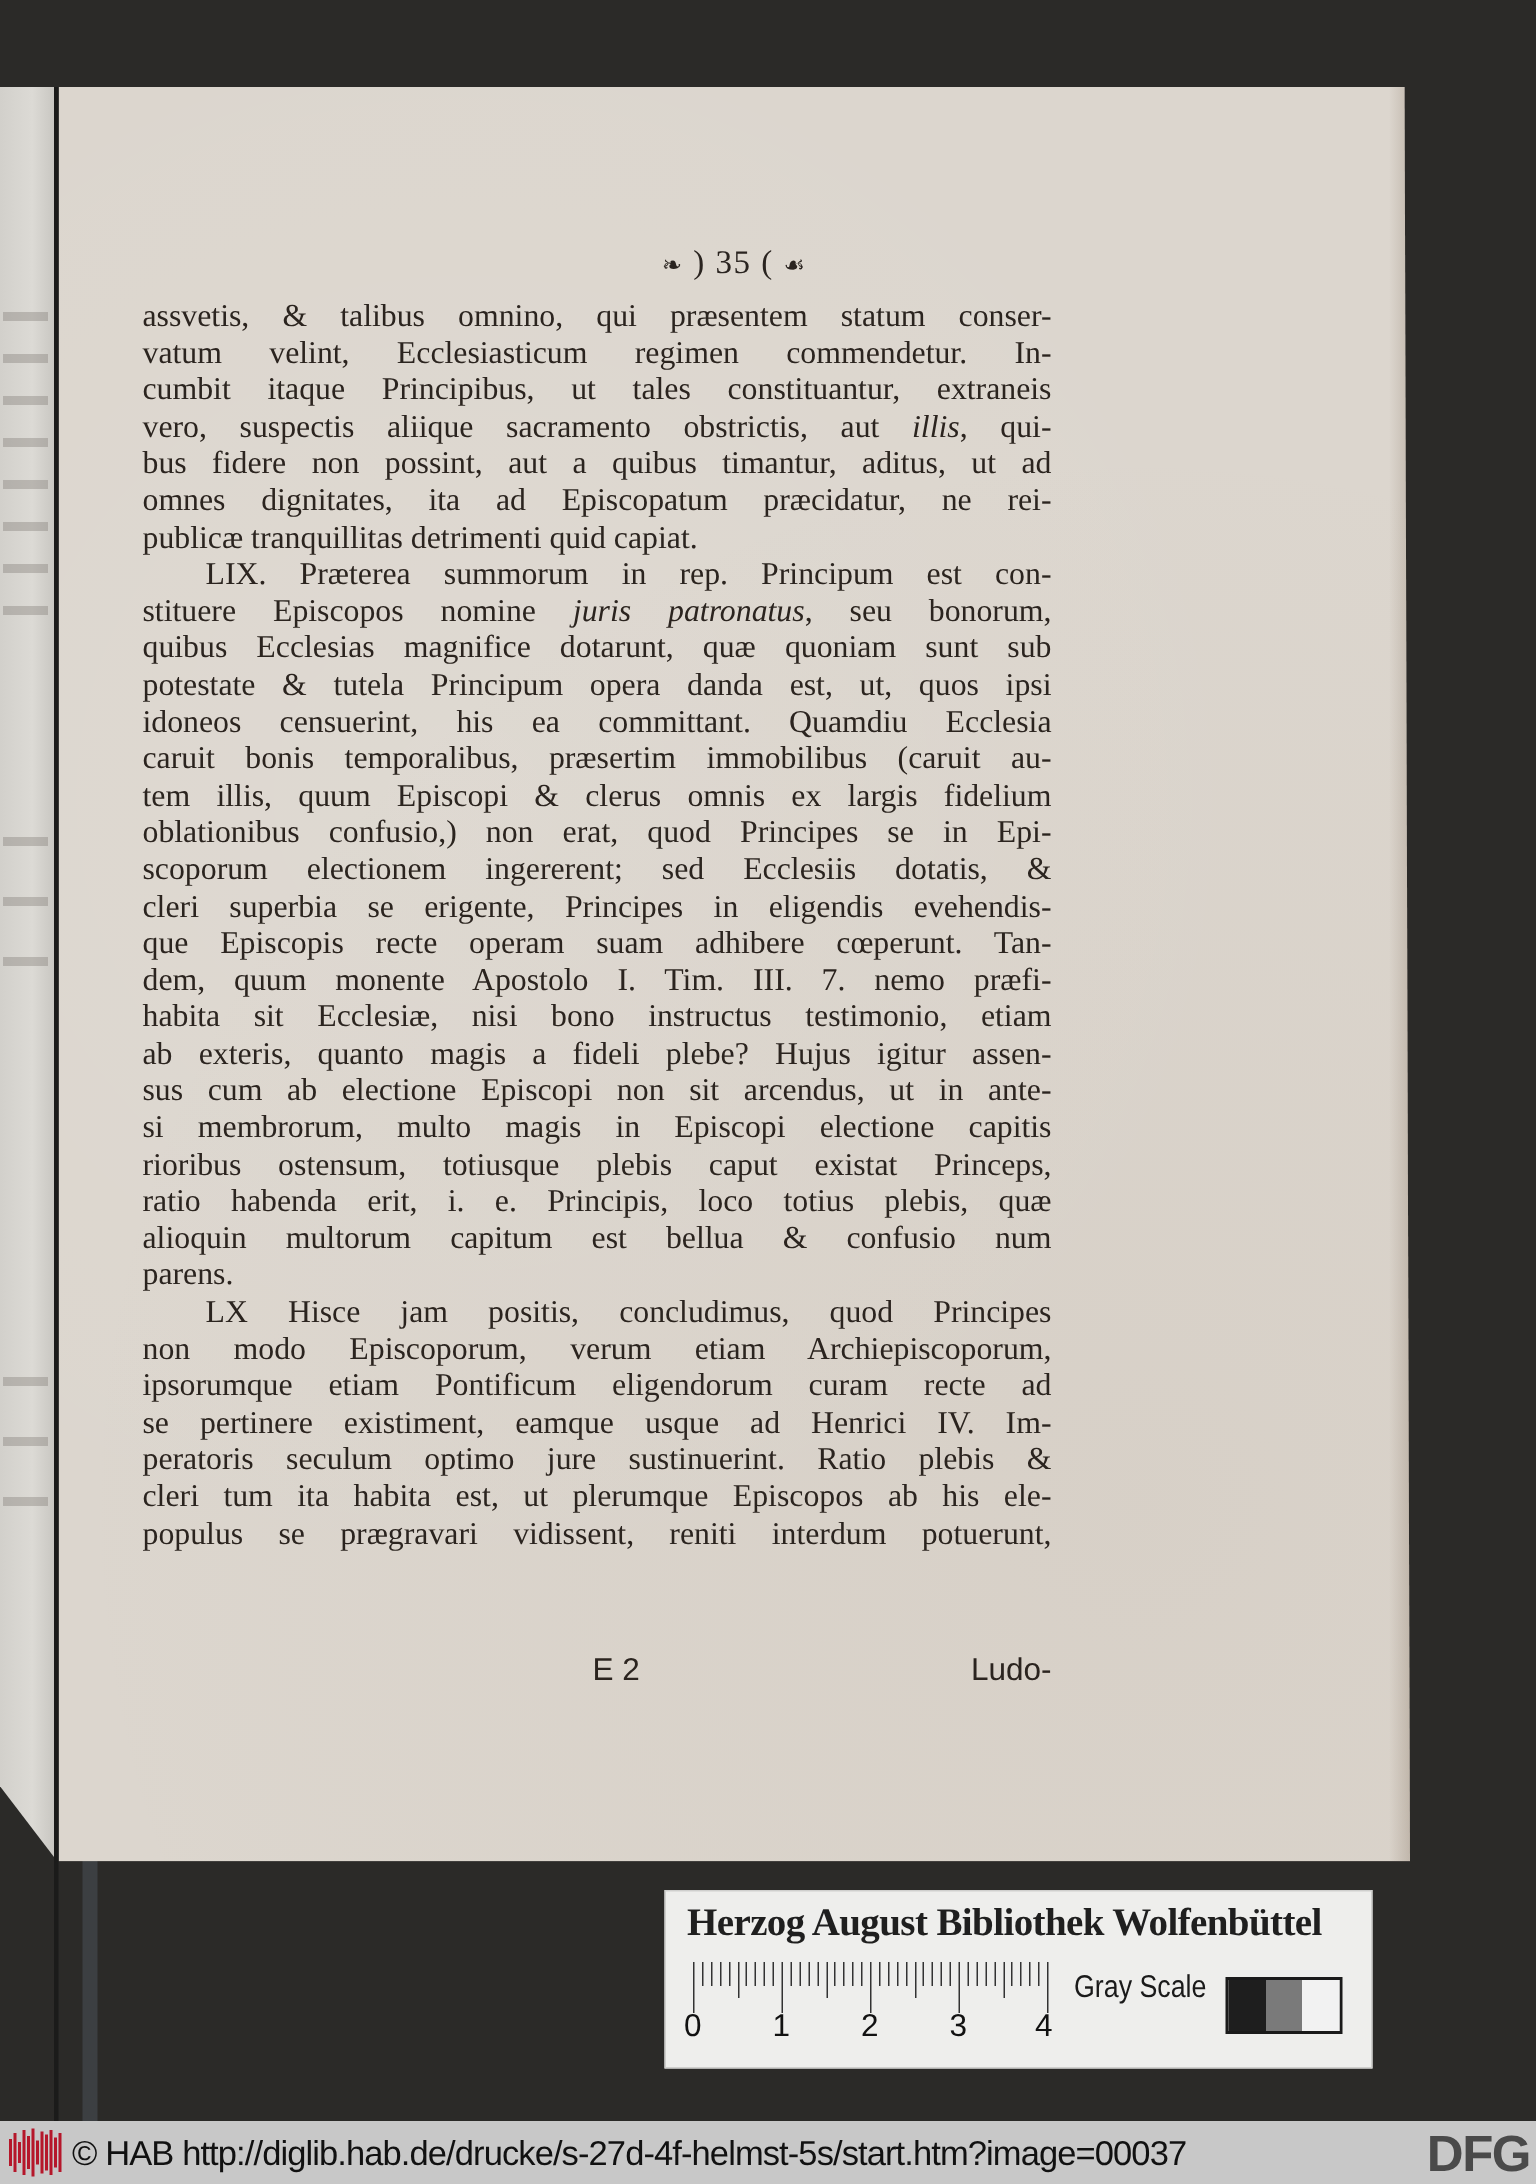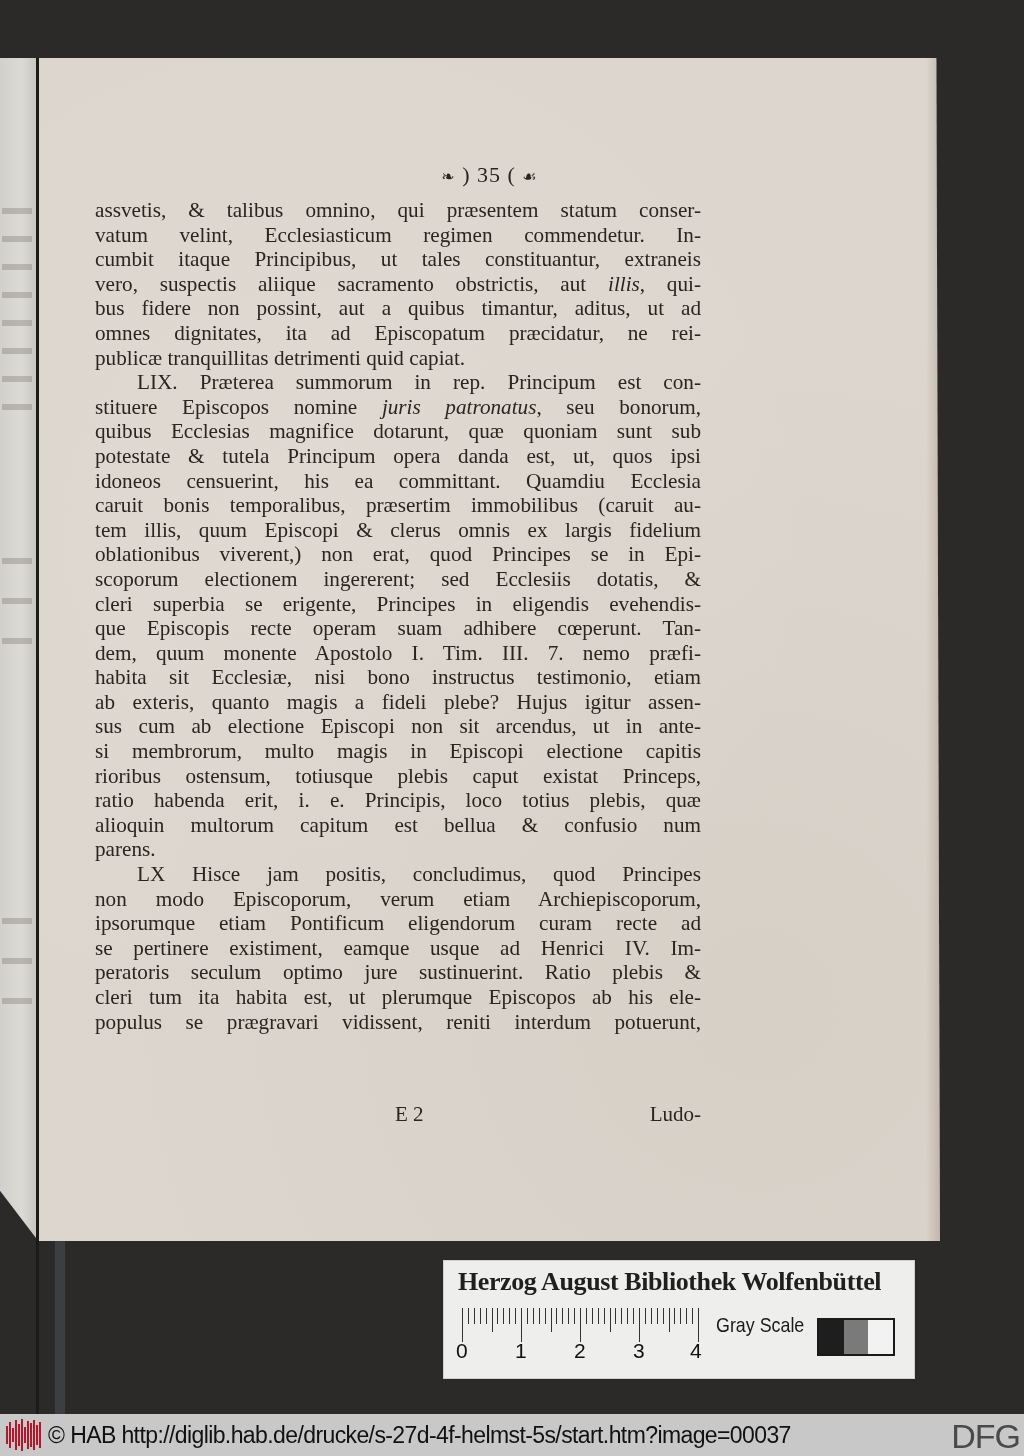--- a/index.html
+++ b/index.html
@@ -55,21 +55,21 @@
     position: absolute; left: 56px; top: 140px; width: 606px;
     font-family: "Liberation Serif", serif;
     font-size: 21.2px; line-height: 24.6px; color: #2b241f;
   }
   .line { display: block; white-space: nowrap; text-align: justify; text-align-last: justify; height: 24.6px; }
   .line.last { text-align-last: left; }
   .line.indent { padding-left: 42px; }
   .line i { font-style: italic; }
   .signature-row {
     position: absolute; left: 56px; top: 1044px; width: 606px; height: 26px;
-    font-family: Liberation Serif, serif; font-size: 21px; color: #2b241f;
+    font-family: Liberation Sans, sans-serif; font-size: 21px; color: #2b241f;
   }
   .signature { position: absolute; left: 300px; }
   .catchword { position: absolute; right: 0; }
 
   
   .hab-card {
     position: absolute; left: 443px; top: 1260px; width: 470px; height: 117px;
     background: #eeeeec; border: 1px solid #cfcfcd;
   }
   .hab-title {
@@ -105,21 +105,21 @@
     position: absolute; left: 6px; top: 5px; width: 38px; height: 32px;
   }
   .hab-logo .bar { position: absolute; bottom: 0; width: 2px; background: #b5172a; }
   .footer-text {
     position: absolute; left: 48px; top: 8px;
     font-family: Liberation Sans, sans-serif; font-size: 23px; color: #111;
     white-space: nowrap; letter-spacing: -0.6px;
   }
   .dfg {
     position: absolute; right: 4px; top: 3px;
-    font-family: "Liberation Sans", sans-serif; font-weight: normal;
+    font-family: "Liberation Sans", sans-serif; font-weight: bold;
     font-size: 34px; color: #4a4a4a; letter-spacing: -1px;
   }
 </style>
 </head>
 <body>
 
 <div class="backdrop"></div>
 
 <div class="left-sliver">
   <div class="ghost" style="top:150px"></div>
@@ -159,21 +159,21 @@
     <span class="line">omnes dignitates, ita ad Episcopatum præcidatur, ne rei-</span>
     <span class="line last">publicæ tranquillitas detrimenti quid capiat.</span>
 
     <span class="line indent">LIX. Præterea summorum in rep. Principum est con-</span>
     <span class="line">stituere Episcopos nomine <i>juris patronatus</i>, seu bonorum,</span>
     <span class="line">quibus Ecclesias magnifice dotarunt, quæ quoniam sunt sub</span>
     <span class="line">potestate &amp; tutela Principum opera danda est, ut, quos ipsi</span>
     <span class="line">idoneos censuerint, his ea committant. Quamdiu Ecclesia</span>
     <span class="line">caruit bonis temporalibus, præsertim immobilibus (caruit au-</span>
     <span class="line">tem illis, quum Episcopi &amp; clerus omnis ex largis fidelium</span>
-    <span class="line">oblationibus viverent,) non erat, quod Principes se in Epi-</span>
+    <span class="line">oblationibus confusio,) non erat, quod Principes se in Epi-</span>
     <span class="line">scoporum electionem ingererent; sed Ecclesiis dotatis, &amp;</span>
     <span class="line">cleri superbia se erigente, Principes in eligendis evehendis-</span>
     <span class="line">que Episcopis recte operam suam adhibere cœperunt. Tan-</span>
     <span class="line">dem, quum monente Apostolo I. Tim. III. 7. nemo præfi-</span>
     <span class="line">habita sit Ecclesiæ, nisi bono instructus testimonio, etiam</span>
     <span class="line">ab exteris, quanto magis a fideli plebe? Hujus igitur assen-</span>
     <span class="line">sus cum ab electione Episcopi non sit arcendus, ut in ante-</span>
     <span class="line">si membrorum, multo magis in Episcopi electione capitis</span>
     <span class="line">rioribus ostensum, totiusque plebis caput existat Princeps,</span>
     <span class="line">ratio habenda erit, i. e. Principis, loco totius plebis, quæ</span>

